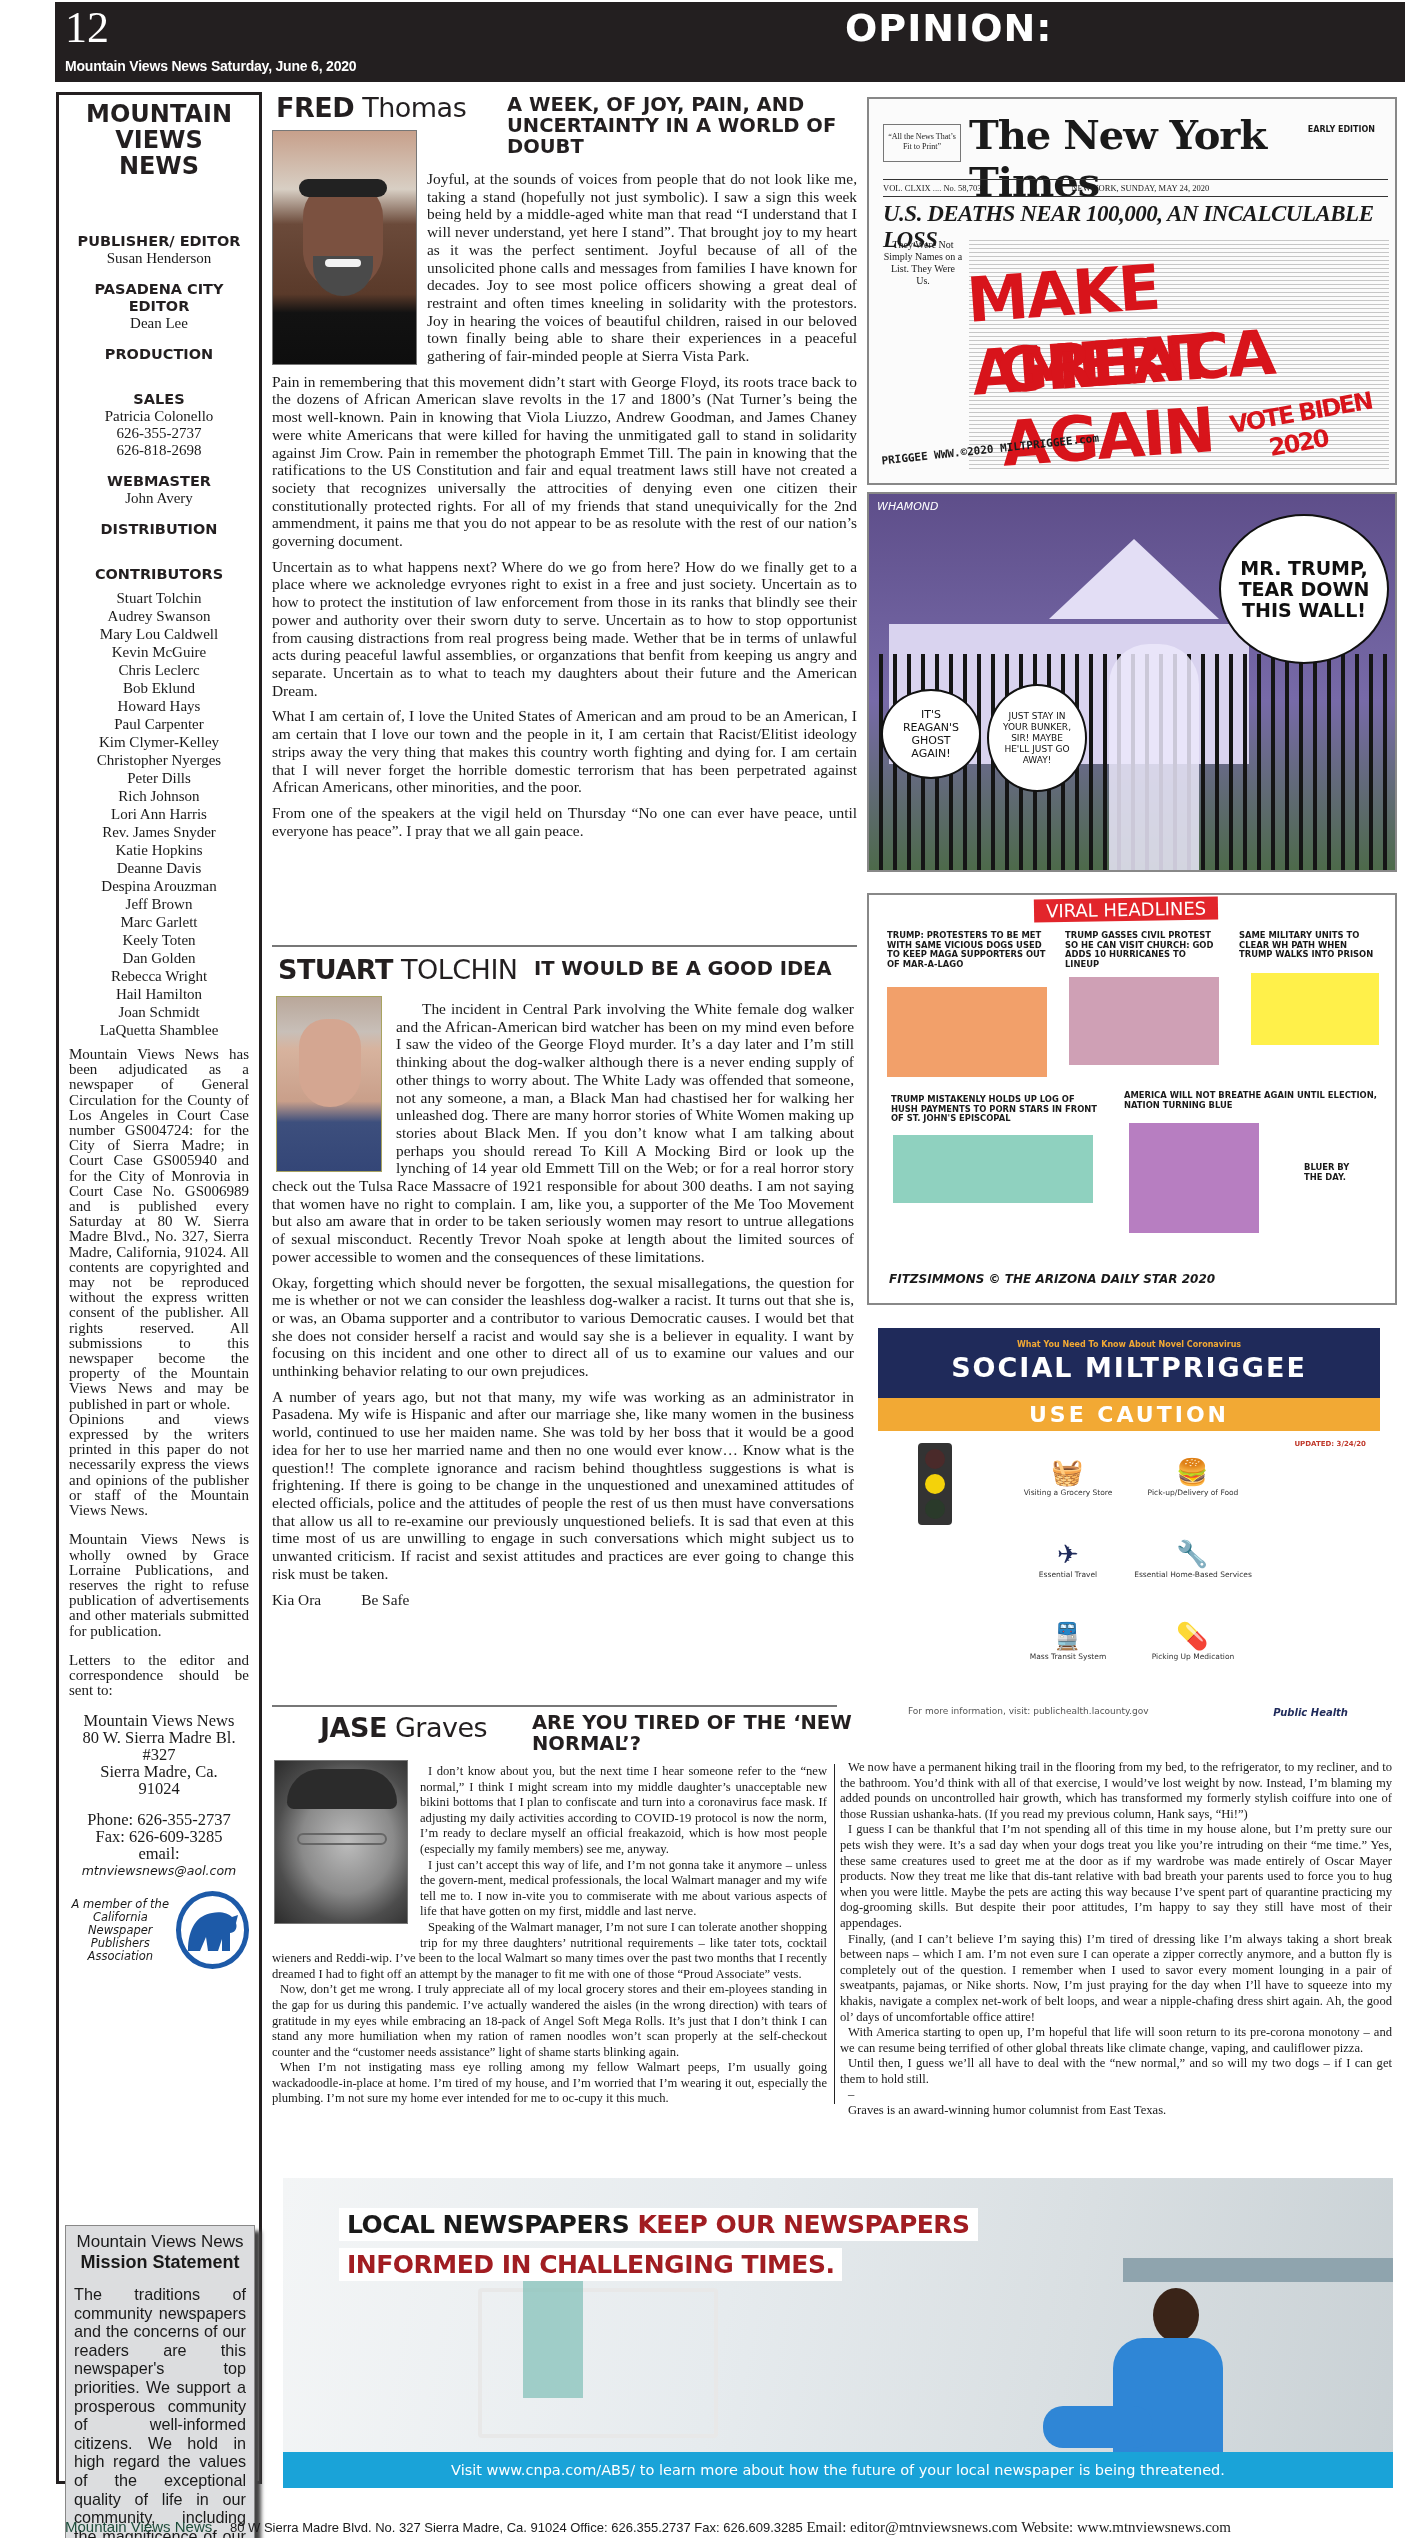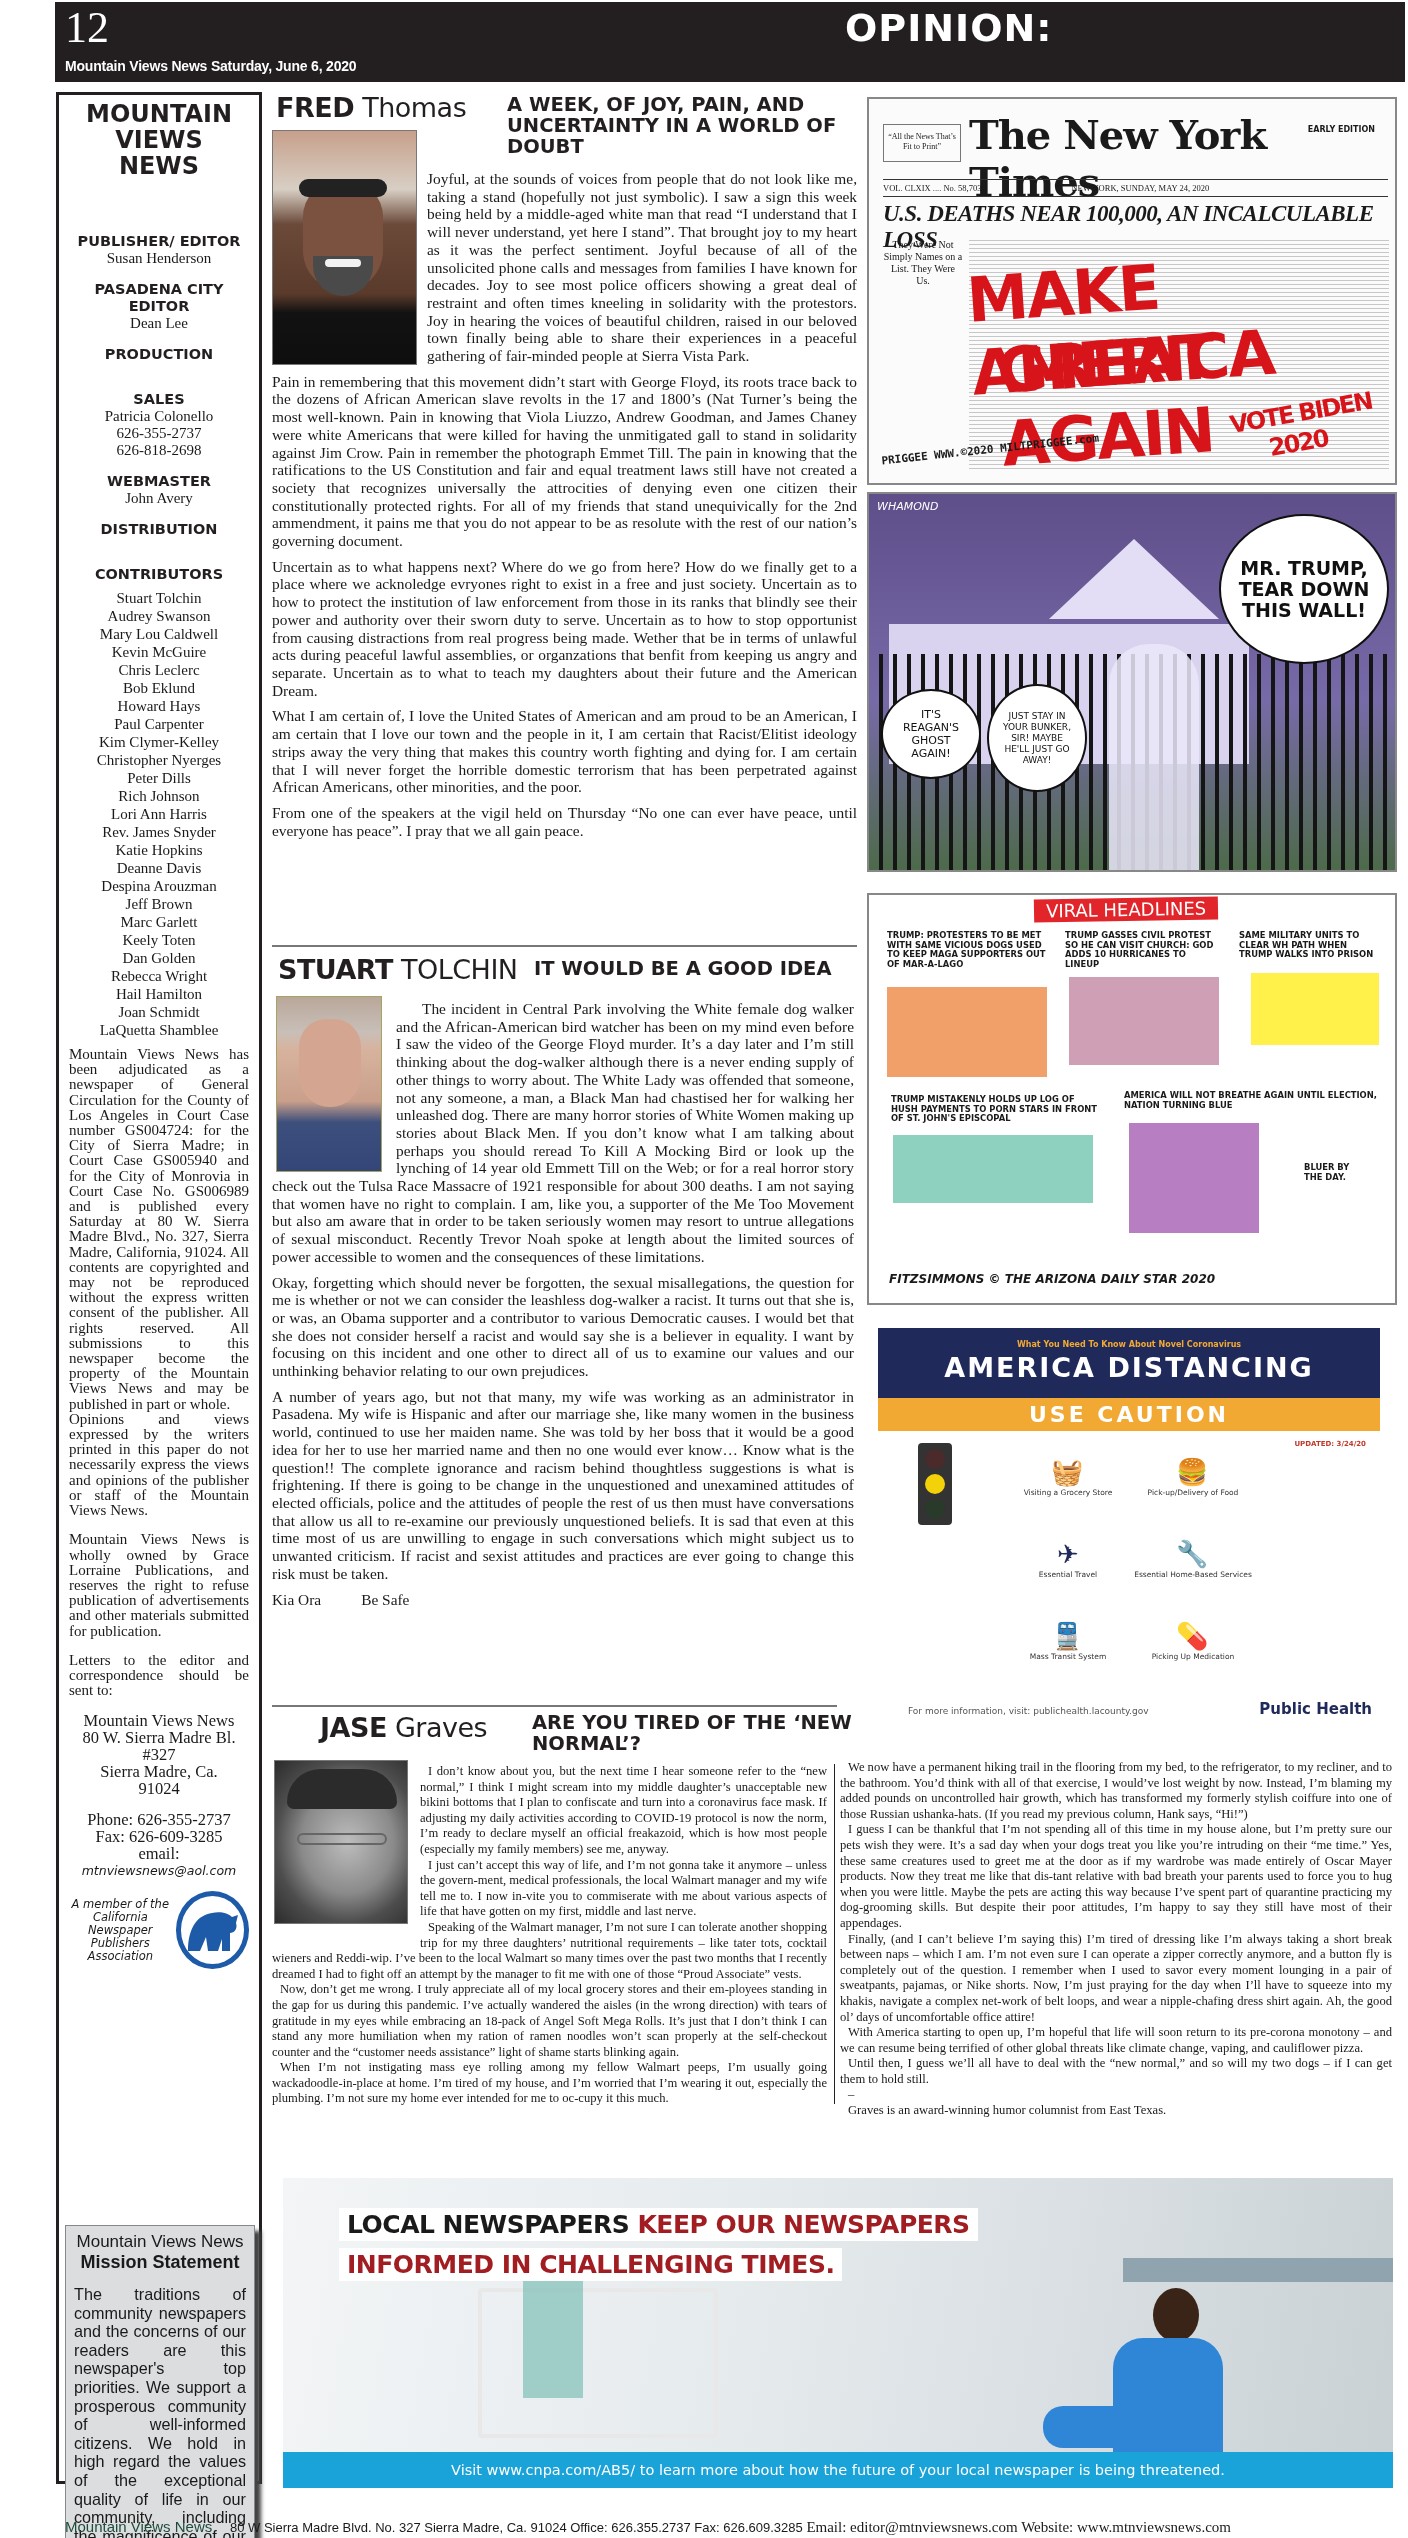--- a/index.html
+++ b/index.html
@@ -288,21 +288,21 @@
   <div class="cap" style="left:255px; top:196px; width:255px;">AMERICA WILL NOT BREATHE AGAIN UNTIL ELECTION, NATION TURNING BLUE</div>
   <div class="panel" style="left:24px;top:240px;width:200px;height:68px;background:#8fd1bf;"></div>
   <div class="panel" style="left:260px;top:228px;width:130px;height:110px;background:#b77ec1;"></div>
   <div class="cap" style="left:435px; top:268px; width:50px;">BLUER BY THE DAY.</div>
   <div class="cap" style="left:20px; top:380px; font-size:12px; font-style:italic;">FITZSIMMONS © THE ARIZONA DAILY STAR 2020</div>
 </div>
 
 <div class="cartoon sd" style="left:878px; top:1318px; width:502px; height:410px; border:none;">
   <div class="top">
     <div class="pre">What You Need To Know About Novel Coronavirus</div>
-    <div class="main">AMERICA DISTANCING</div>
+    <div class="main">SOCIAL MILTPRIGGEE</div>
   </div>
   <div class="band">USE CAUTION</div>
   <div class="updated">UPDATED: 3/24/20</div>
   <div style="position:absolute;left:40px;top:125px;width:34px;height:82px;background:#333;border-radius:4px;">
     <div style="position:absolute;left:7px;top:6px;width:20px;height:20px;border-radius:50%;background:#4a2a2a;"></div>
     <div style="position:absolute;left:7px;top:31px;width:20px;height:20px;border-radius:50%;background:#f4d20a;"></div>
     <div style="position:absolute;left:7px;top:56px;width:20px;height:20px;border-radius:50%;background:#2a3a2a;"></div>
   </div>
   <div class="item" style="left:130px;top:138px;">
       <div class="ic">🧺</div>
@@ -322,21 +322,21 @@
     </div>
   <div class="item" style="left:130px;top:302px;">
       <div class="ic">🚆</div>
       <div>Mass Transit System</div>
     </div>
   <div class="item" style="left:255px;top:302px;">
       <div class="ic">💊</div>
       <div>Picking Up Medication</div>
     </div>
   <div class="foot">For more information, visit: publichealth.lacounty.gov</div>
-  <div style="position:absolute;right:8px;bottom:10px;font-family:'DejaVu Sans',sans-serif;font-weight:bold;font-size:15px;color:#1f2a5a;">Public Health</div>
+  <div style="position:absolute;right:32px;bottom:10px;font-family:'DejaVu Sans',sans-serif;font-weight:bold;font-size:10px;color:#1f2a5a;font-style:italic;">Public Health</div>
 </div>
 
 <div class="banner">
   <div style="position:absolute;left:0;top:0;width:100%;height:100%;">
     <div style="position:absolute;left:195px;top:110px;width:240px;height:150px;border:4px solid #e8e8e8;border-radius:4px;"></div>
     <div style="position:absolute;left:240px;top:80px;width:60px;height:140px;background:#7fbfb6;opacity:.7;"></div>
     <div style="position:absolute;left:840px;top:80px;width:270px;height:24px;background:#8fa4ae;"></div>
   </div>
   <div style="position:absolute;left:760px;top:110px;width:210px;height:175px;">
     <div style="position:absolute;left:110px;top:0;width:46px;height:54px;border-radius:50%;background:#3a2418;"></div>

